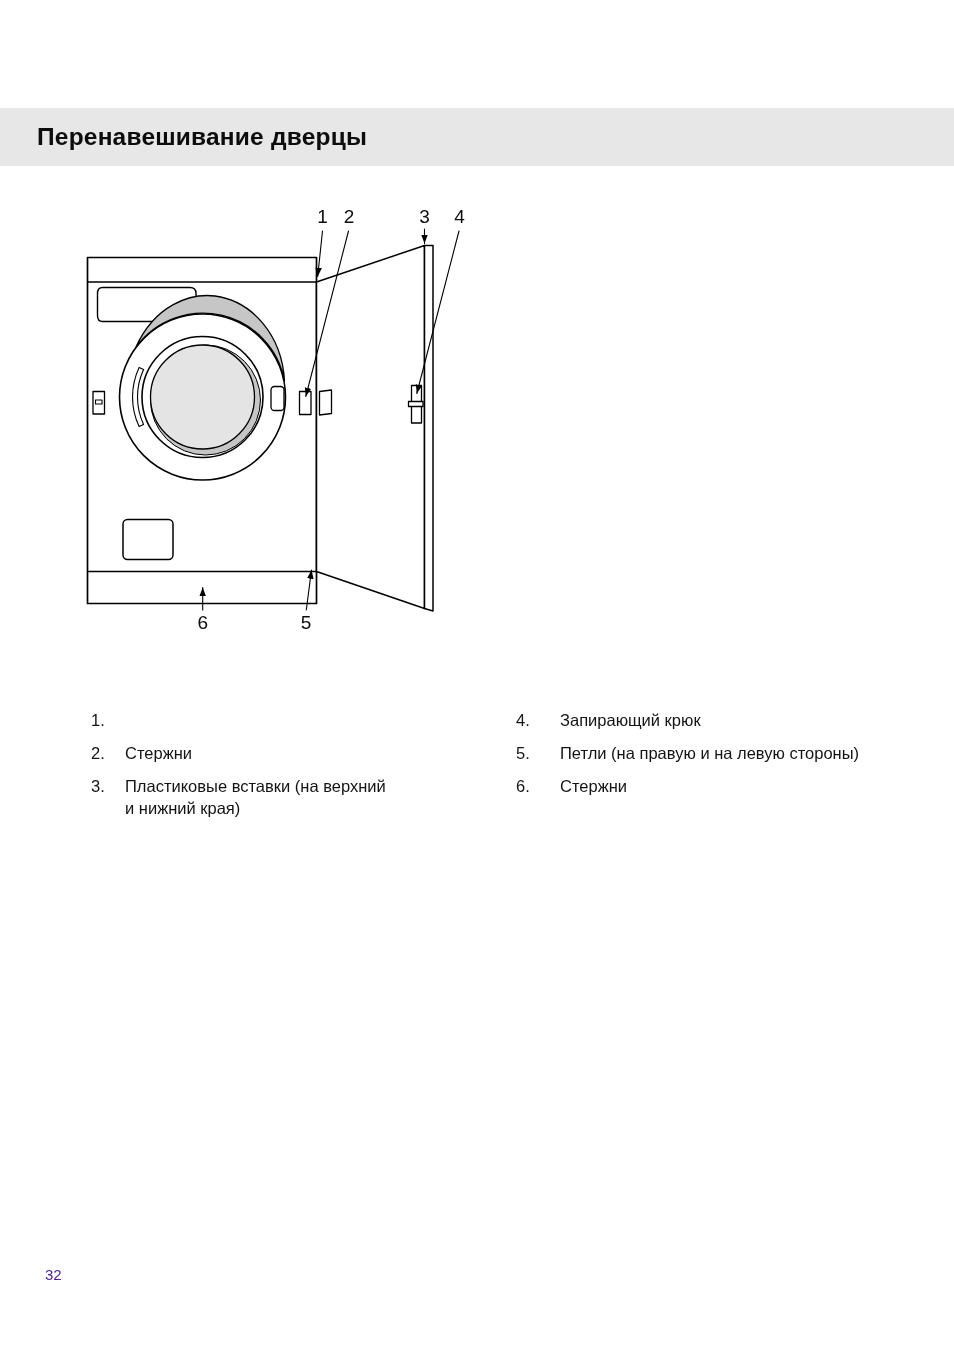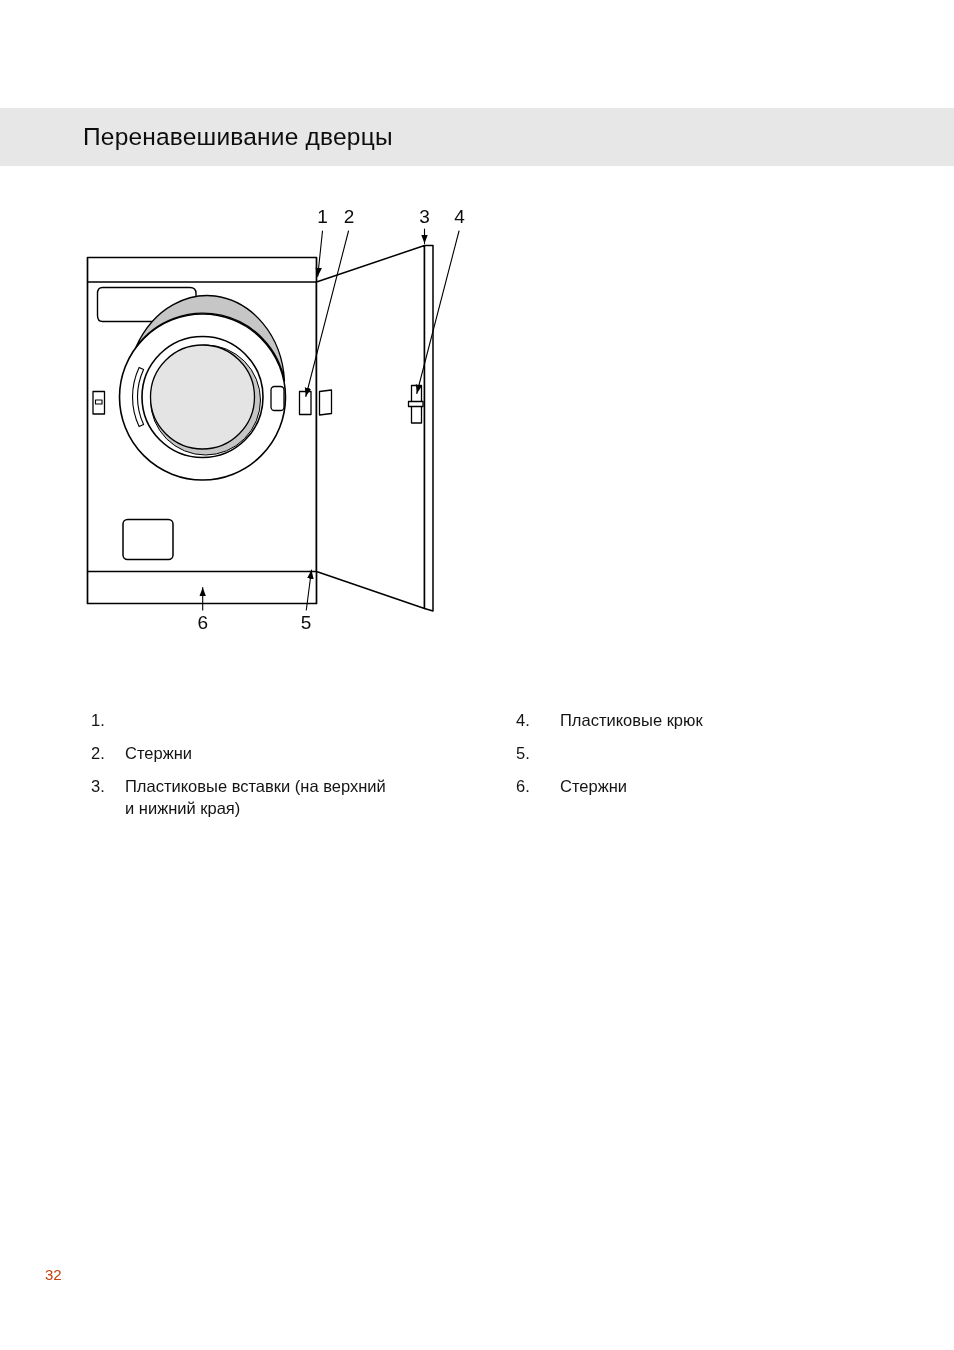--- a/index.html
+++ b/index.html
@@ -4,38 +4,38 @@
 <style>
   html,body{margin:0;padding:0;background:#fff;}
   .page{
     position:relative;width:954px;height:1350px;background:#ffffff;overflow:hidden;
     font-family:"Liberation Sans","DejaVu Sans",sans-serif;color:#111;
   }
   .title-band{
     position:absolute;left:0;top:108px;width:954px;height:58px;background:#e7e7e7;
   }
   .title-band h1{
-    margin:0;padding-left:83px;font-size:24.5px;font-weight:normal;line-height:58px;
+    margin:0;padding-left:37px;font-size:24.5px;font-weight:bold;line-height:58px;
     letter-spacing:0.2px;color:#0d0d0d;
   }
   .diagram{position:absolute;left:0;top:0;width:954px;height:700px;}
   .diagram svg{position:absolute;left:0;top:0;}
   .dlabel{
     position:absolute;transform:translateX(-50%);font-size:19px;line-height:19px;
     color:#0d0d0d;white-space:nowrap;
   }
   .parts{position:absolute;top:709px;left:0;width:954px;}
   .col{position:absolute;top:0;}
   .col.left{left:91px;width:360px;}
   .col.right{left:516px;width:400px;}
   .item{display:flex;margin-bottom:11px;font-size:16.5px;line-height:22px;color:#141414;}
   .col.left  .item .num{flex:0 0 34px;}
   .col.right .item .num{flex:0 0 44px;}
   .item .txt{white-space:pre-line;}
-  .page-num{position:absolute;left:45px;top:1266px;font-size:15px;color:#c2410c;}
+  .page-num{position:absolute;left:45px;top:1266px;font-size:15px;color:#4c1d95;}
 </style>
 </head>
 <body>
 
 <div class="page">
 
   <div class="title-band">
     <h1>Перенавешивание дверцы</h1>
   </div>
 
@@ -105,24 +105,25 @@
       </div>
       <div class="item">
         <span class="num">3.</span>
         <span class="txt">Пластиковые вставки (на верхний
 и нижний края)</span>
       </div>
     </div>
     <div class="col right">
       <div class="item">
         <span class="num">4.</span>
-        <span class="txt">Пластиковые крюк</span>
+        <span class="txt">Запирающий крюк</span>
       </div>
       <div class="item">
         <span class="num">5.</span>
+        <span class="txt">Петли (на правую и на левую стороны)</span>
       </div>
       <div class="item">
         <span class="num">6.</span>
         <span class="txt">Стержни</span>
       </div>
     </div>
   </div>
 
   <div class="page-num">32</div>
 

